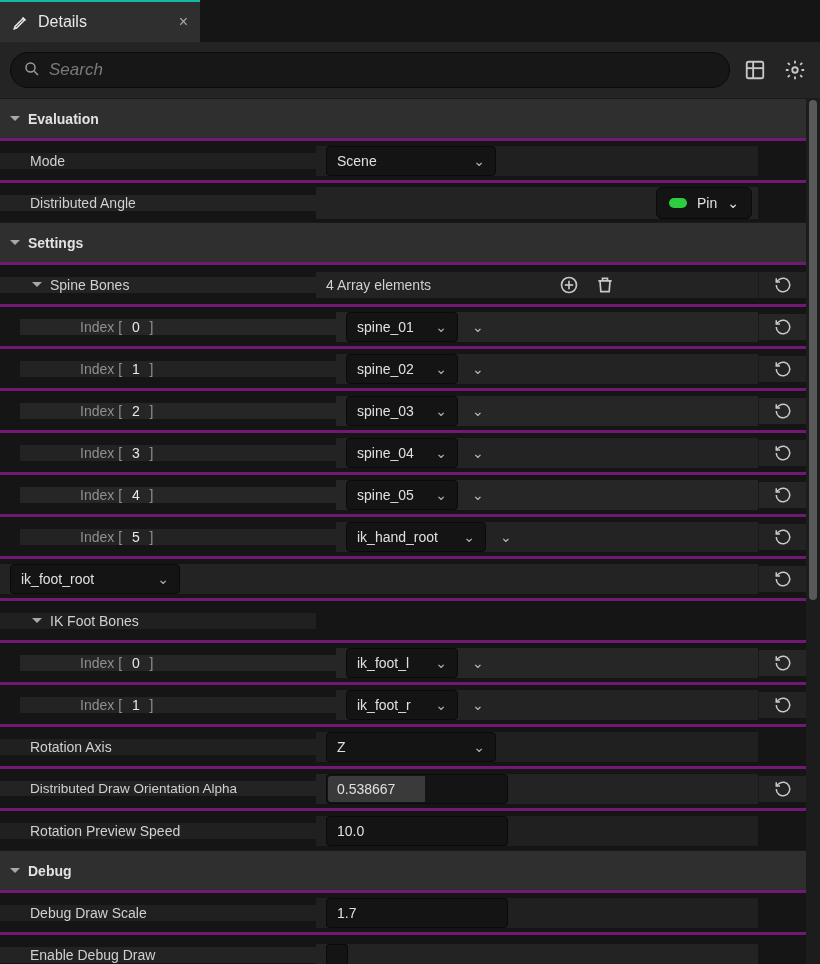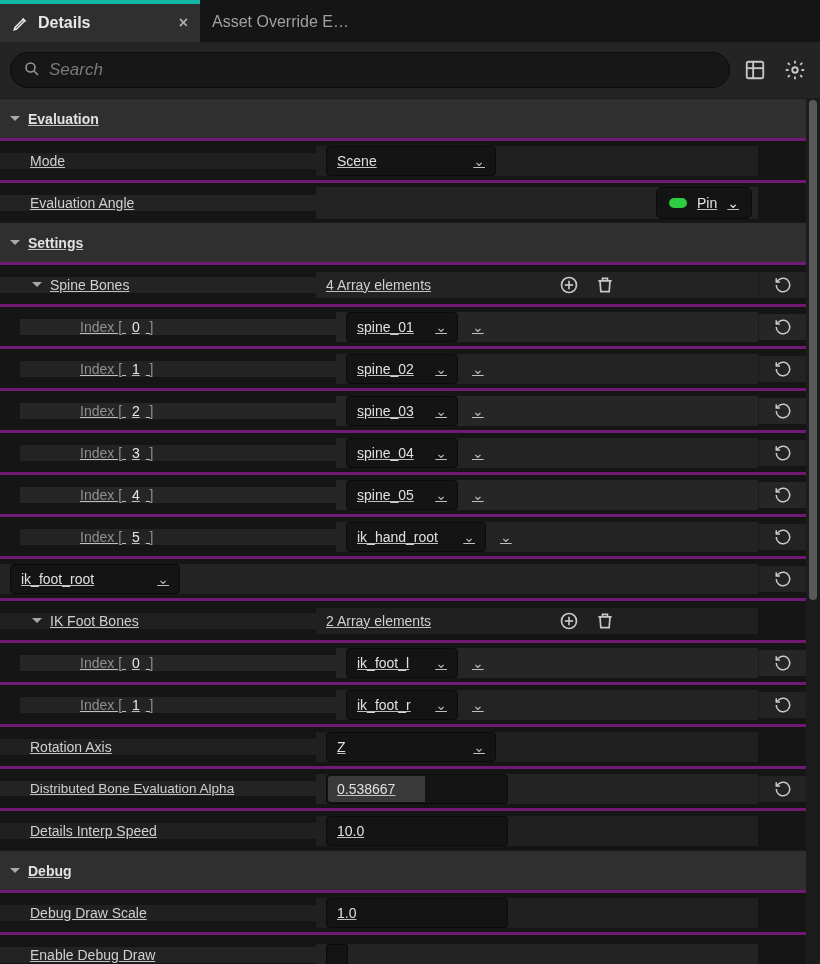--- a/index.html
+++ b/index.html
@@ -23,23 +23,22 @@
     display: flex;
     align-items: center;
     padding: 0 12px;
     gap: 8px;
     color: #a0a0a0;
     min-width: 200px;
   }
   .tab.active {
     background: #2f2f2f;
     color: #e8e8e8;
-    border-top: 4px solid #14b8a6;
+    border-top: 2px solid #14b8a6;
     margin-top: -2px;
-    font-weight: bold;
   }
   .tab .tab-label { flex: 1; font-size: 16px; white-space: nowrap; overflow: hidden; text-overflow: ellipsis;}
   .tab .close { color: #aaa; cursor: pointer; font-size: 16px; }
   .tab-icon { width:18px; height:18px; display:inline-flex; align-items:center; justify-content:center; }
   .tab-icon svg { width:18px; height:18px; }
 
   .searchbar-row {
     display: flex;
     align-items: center;
     padding: 10px 10px;
@@ -69,21 +68,20 @@
   .toolbtn {
     width: 30px; height: 30px;
     display: flex; align-items: center; justify-content: center;
     color: #bdbdbd;
     cursor: pointer;
   }
 
   .body-scroll {
     display:flex;
     height: calc(964px - 42px - 56px);
-    text-decoration: underline;
   }
   .content {
     flex:1;
     overflow-y: auto;
   }
   .scrollbar-track { width: 14px; background:#1c1c1c; position: relative;}
   .scrollbar-thumb { position:absolute; left:3px; width:8px; top:2px; height:500px; background:#595959; border-radius:4px;}
 
   .cat-header {
     display: flex;
@@ -170,23 +168,20 @@
   <div class="tab active">
     <span class="tab-icon">
       <svg viewBox="0 0 24 24" fill="none" stroke="#e8e8e8" stroke-width="2">
           <path d="M3 21l3-1 11-11-2-2L4 18l-1 3z"></path>
           <path d="M14 6l4 4"></path>
         </svg>
     </span>
     <span class="tab-label">Details</span>
     <span class="close">×</span>
   </div>
-  <div class="tab" style="min-width:180px">
-    <span class="tab-label">Asset Override E…</span>
-  </div>
 </div>
 
 <div class="searchbar-row">
   <div class="search">
     <span>
       <svg width="18" height="18" viewBox="0 0 24 24" fill="none" stroke="#9a9a9a" stroke-width="2">
           <circle cx="10" cy="10" r="6"></circle>
           <line x1="20" y1="20" x2="15" y2="15"></line>
         </svg>
     </span>
@@ -224,21 +219,21 @@
     <div class="cell value-cell">
       <div class="dropdown wide">
         <span class="dd-label">Scene</span>
         <span class="chev">⌄</span>
       </div>
     </div>
     <div class="cell reset-cell"></div>
   </div>
 
   <div class="row">
-    <div class="cell label-cell">Evaluation Angle</div>
+    <div class="cell label-cell">Distributed Angle</div>
     <div class="cell value-cell" style="justify-content:flex-end; padding-right:6px;">
       <div class="pin-btn">
         <span class="pill"></span>
         <span>Pin</span>
         <span class="chev">⌄</span>
       </div>
     </div>
     <div class="cell reset-cell"></div>
   </div>
 
@@ -447,37 +442,20 @@
 
   <div class="row">
     <div class="cell label-cell">
       <span class="disclosure">
             <svg width="12" height="12" viewBox="0 0 12 12">
               <path d="M1 3 L6 8 L11 3" fill="#a8a8a8"></path>
             </svg>
           </span>
       <span>IK Foot Bones</span>
     </div>
-    <div class="cell value-cell">
-      <span class="arr-label">2 Array elements</span>
-      <div style="flex:1"></div>
-      <div class="icon-btn">
-        <svg width="20" height="20" viewBox="0 0 24 24" fill="none" stroke="#c8c8c8" stroke-width="2">
-              <circle cx="12" cy="12" r="9"></circle>
-              <line x1="12" y1="7" x2="12" y2="17"></line>
-              <line x1="7" y1="12" x2="17" y2="12"></line>
-            </svg>
-      </div>
-      <div class="icon-btn">
-        <svg width="20" height="20" viewBox="0 0 24 24" fill="none" stroke="#c8c8c8" stroke-width="2">
-              <path d="M4 7h16M9 7V4h6v3M6 7l1 13h10l1-13"></path>
-            </svg>
-      </div>
-      <div style="width:120px"></div>
-    </div>
     <div class="cell reset-cell"></div>
   </div>
 
   <div id="foot-items">
         <div class="row sub">
     <div class="cell handle"></div>
     <div class="cell label-cell sub">
       <span class="idx-dim">Index [&nbsp;</span>
             <span class="idx-num">0</span>
             <span class="idx-dim">&nbsp;]</span>
@@ -528,39 +506,39 @@
     <div class="cell value-cell">
       <div class="dropdown wide">
         <span class="dd-label">Z</span>
         <span class="chev">⌄</span>
       </div>
     </div>
     <div class="cell reset-cell"></div>
   </div>
 
   <div class="row">
-    <div class="cell label-cell" style="font-size:13.5px">Distributed Bone Evaluation Alpha</div>
+    <div class="cell label-cell" style="font-size:13.5px">Distributed Draw Orientation Alpha</div>
     <div class="cell value-cell">
       <div class="num-input">
         <div class="fill" id="dbo-fill" style="width: 53.8667%;"></div>
         <span class="val">0.538667</span>
       </div>
     </div>
     <div class="cell reset-cell">
       <div class="icon-btn">
         <svg width="18" height="18" viewBox="0 0 24 24" fill="none" stroke="#c8c8c8" stroke-width="2">
               <path d="M3 12a9 9 0 1 0 3-6.7L3 8"></path>
               <path d="M3 3v5h5"></path>
             </svg>
       </div>
     </div>
   </div>
 
   <div class="row">
-    <div class="cell label-cell">Details Interp Speed</div>
+    <div class="cell label-cell">Rotation Preview Speed</div>
     <div class="cell value-cell">
       <div class="num-input">
         <span class="val">10.0</span>
       </div>
     </div>
     <div class="cell reset-cell"></div>
   </div>
 
   <div class="cat-header">
     <span class="disclosure">
@@ -568,21 +546,21 @@
             <path d="M1 3 L6 8 L11 3" fill="#a8a8a8"></path>
           </svg>
         </span>
     <span>Debug</span>
   </div>
 
   <div class="row">
     <div class="cell label-cell">Debug Draw Scale</div>
     <div class="cell value-cell">
       <div class="num-input">
-        <span class="val">1.0</span>
+        <span class="val">1.7</span>
       </div>
     </div>
     <div class="cell reset-cell"></div>
   </div>
 
   <div class="row">
     <div class="cell label-cell">Enable Debug Draw</div>
     <div class="cell value-cell">
       <div class="checkbox"></div>
     </div>

